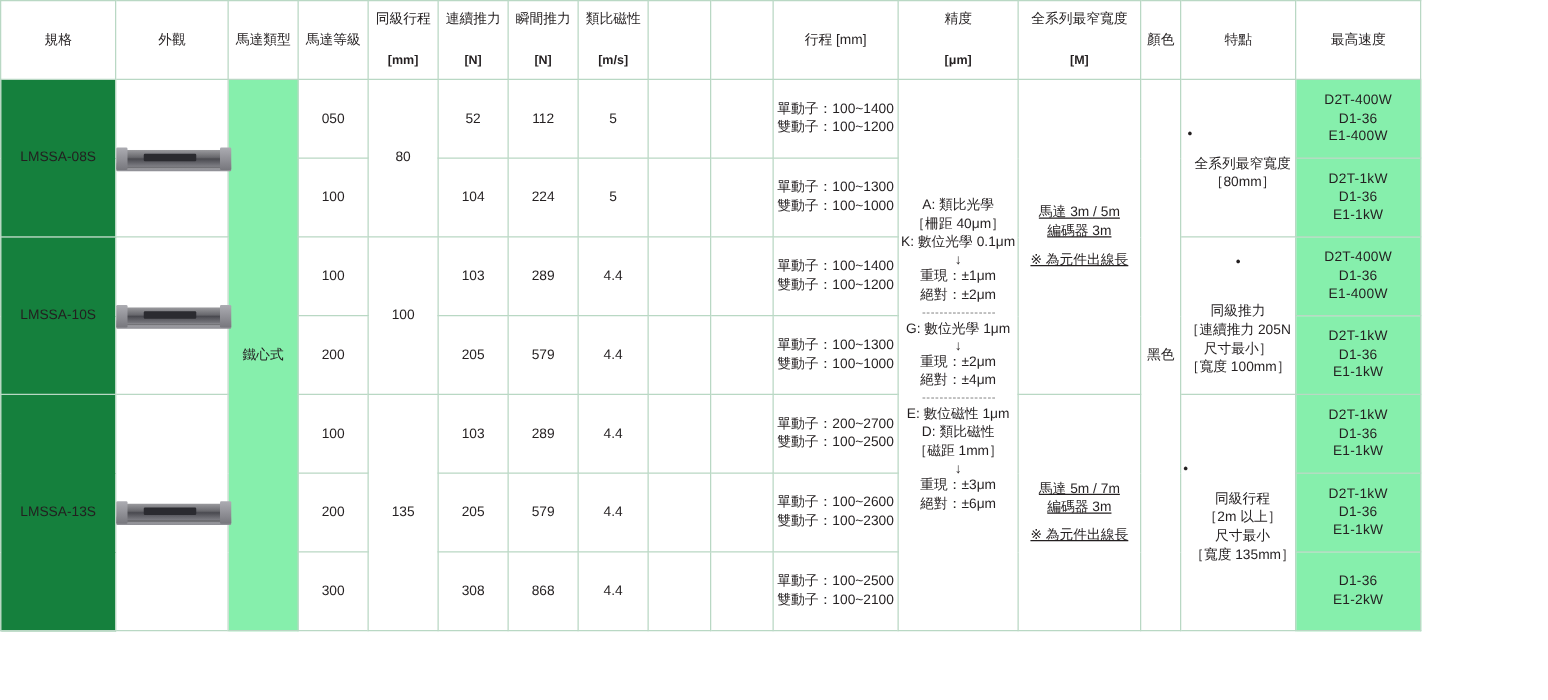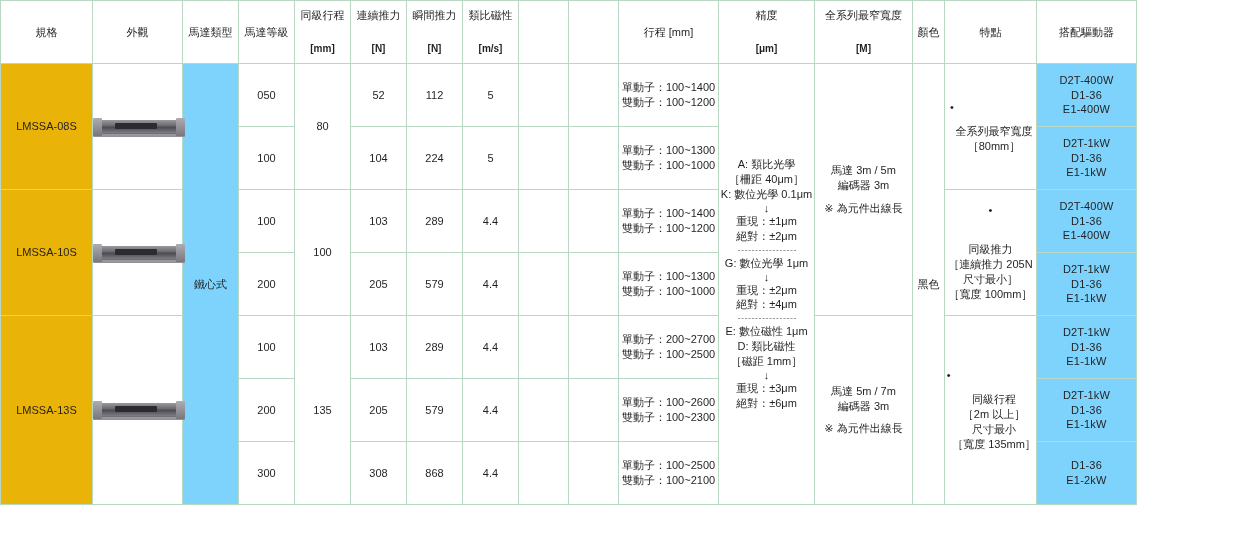--- a/index.html
+++ b/index.html
@@ -42,29 +42,29 @@
   thead th .unit {
     display: block;
     font-size: 10px;
     font-weight: bold;
     margin-top: 19px;
   }
   tbody tr td {
     height: 62px;
   }
   .cell-green {
-    background: #7dd3fc;
+    background: #86efac;
   }
   .cell-white {
     background: #ffffff;
   }
   .model-name {
     font-size: 13px;
     color: #231f20;
-    background: #eab308;
+    background: #15803d;
   }
   .grade, .num {
     font-size: 12.5px;
   }
   .img-cell {
     background: #ffffff;
     padding: 4px 0;
   }
   .actuator-img {
     width: 92px;
@@ -122,20 +122,21 @@
     padding: 6px 8px 6px 10px;
     font-size: 10.5px;
     line-height: 1.55;
   }
   .acc-center { text-align: center; }
   .acc-arrow { text-align: center; line-height: 1.1; }
   .acc-sep { color: #777; letter-spacing: -1px; font-size: 9px; }
   .cable-cell {
     font-size: 11px;
     line-height: 1.7;
+    text-decoration: underline;
   }
   .feature-cell {
     text-align: left;
     padding-left: 10px;
     font-size: 10.5px;
     line-height: 1.6;
   }
   .feature-cell .bullet {
     display: inline-block;
     width: 7px;
@@ -185,21 +186,21 @@
       <th><span>連續推力</span><span class="unit">[N]</span></th>
       <th><span>瞬間推力</span><span class="unit">[N]</span></th>
       <th><span>類比磁性</span><span class="unit">[m/s]</span></th>
       <th><span></span></th>
       <th><span></span></th>
       <th><span>行程 [mm]</span></th>
       <th><span>精度</span><span class="unit">[μm]</span></th>
       <th><span>全系列最窄寬度</span><span class="unit">[M]</span></th>
       <th><span>顏色</span></th>
       <th><span>特點</span></th>
-      <th><span>搭配驅動器</span></th>
+      <th><span>最高速度</span></th>
     </tr>
   </thead>
   <tbody>
 
     <tr>
       <td class="model-name" rowspan="2">LMSSA-08S</td>
       <td class="img-cell" rowspan="2">
         <div class="actuator-img">
           <div class="act-rail"></div>
             <div class="act-body"></div>

